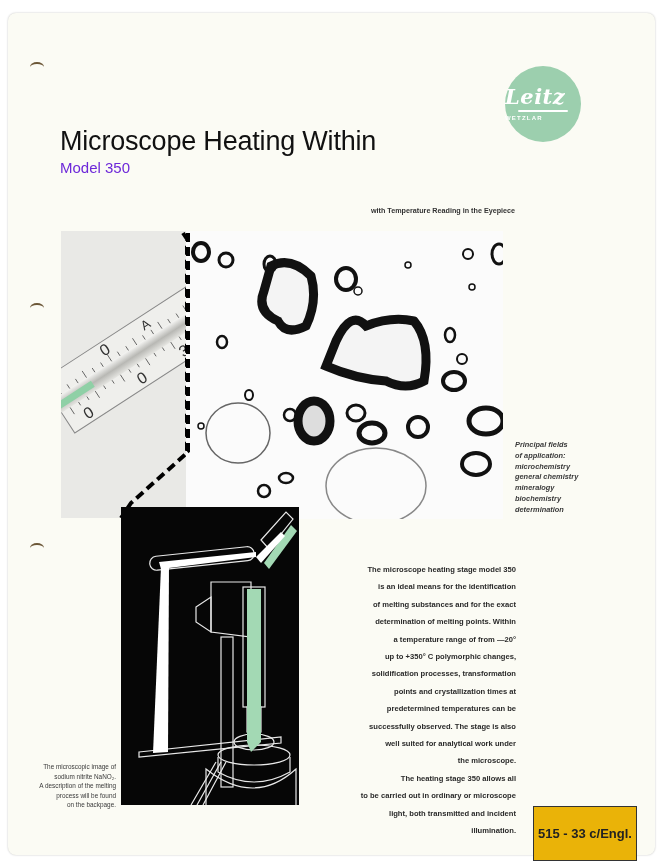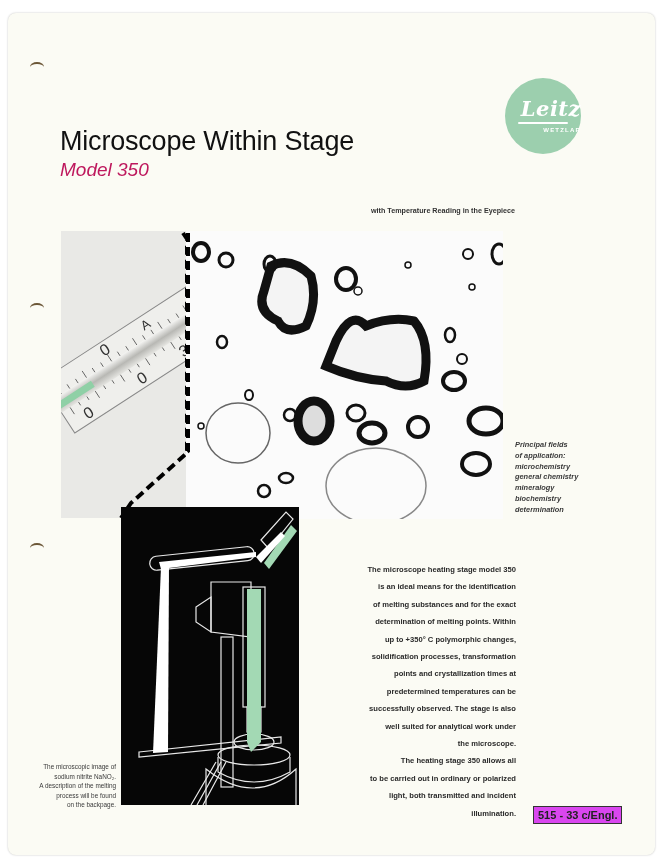--- a/index.html
+++ b/index.html
@@ -1,51 +1,51 @@
 <!DOCTYPE html>
 <html><head>
 <meta charset="utf-8">
 <style>
   html,body{margin:0;padding:0;background:#ffffff;}
   body{width:664px;height:865px;position:relative;overflow:hidden;font-family:"Liberation Sans",sans-serif;}
   .page{position:absolute;left:8px;top:13px;width:647px;height:842px;background:#fbfbf4;border-radius:8px;box-shadow:0 0 2px rgba(0,0,0,0.25);}
   .punch{position:absolute;width:14px;height:8px;border-top:2px solid #6b5636;border-radius:50% 50% 0 0;}
-  .logo{position:absolute;left:505px;top:78px;width:76px;height:76px;border-radius:50%;background:#9ccfae;color:#fff;text-align:right;}
+  .logo{position:absolute;left:505px;top:66px;width:76px;height:76px;border-radius:50%;background:#9ccfae;color:#fff;text-align:left;}
   .logo .script{position:absolute;left:0;right:0;top:18px;font-family:"DejaVu Serif",serif;font-style:italic;font-weight:bold;font-size:21px;letter-spacing:0.5px;}
   .logo .swash{position:absolute;left:13px;right:13px;top:44px;height:2px;background:#fff;border-radius:2px;}
   .logo .city{position:absolute;left:0;right:0;top:49px;font-size:6px;font-weight:bold;letter-spacing:1.2px;}
   .title{position:absolute;left:60px;top:126px;font-size:27px;color:#111;letter-spacing:-0.2px;white-space:nowrap;}
-  .subtitle{position:absolute;left:60px;top:159px;font-size:19px;color:#be185d;font-style:italic;}
+  .subtitle{position:absolute;left:60px;top:159px;font-size:15px;color:#6d28d9;}
   .tagline{position:absolute;left:335px;top:206px;font-size:7.2px;font-weight:bold;color:#333;white-space:nowrap;margin-left:36px;}
   .thermo{position:absolute;left:61px;top:231px;width:128px;height:287px;background:#e9e9e6;overflow:hidden;}
   .micro{position:absolute;left:186px;top:231px;width:317px;height:288px;background:#fbfbfb;overflow:hidden;}
   .diagram{position:absolute;left:121px;top:507px;width:178px;height:298px;background:#060606;overflow:hidden;}
   .side-box{position:absolute;left:515px;top:440px;font-size:7.4px;font-weight:bold;color:#3a3a3a;line-height:10.8px;font-style:italic;}
   .body-text{position:absolute;left:330px;top:561px;width:186px;text-align:right;font-size:7.6px;font-weight:bold;color:#2a2a2a;line-height:17.4px;}
   .caption{position:absolute;left:16px;top:762px;width:100px;text-align:right;font-size:6.4px;color:#3a3a3a;line-height:9.6px;}
-  .code{position:absolute;left:533px;top:806px;border:1px solid #333;padding:2px 4px;font-size:11px;font-weight:bold;color:#222;background:#d946ef;}
+  .code{position:absolute;left:533px;top:806px;border:1px solid #333;padding:19px 4px;font-size:13px;font-weight:bold;color:#222;background:#eab308;}
   .t-line{display:block;white-space:nowrap;}
   svg{display:block;}
 </style>
 </head>
 <body>
 
 <div class="page">
   <div class="punch" style="left:22px;top:49px;"></div>
   <div class="punch" style="left:22px;top:290px;"></div>
   <div class="punch" style="left:22px;top:530px;"></div>
 </div>
 
 <div class="logo">
   <div class="script">Leitz</div>
   <div class="swash"></div>
   <div class="city">WETZLAR</div>
 </div>
 
-<div class="title">Microscope Within Stage</div>
+<div class="title">Microscope Heating Within</div>
 <div class="subtitle">Model 350</div>
 <div class="tagline">with Temperature Reading in the Eyepiece</div>
 
 <div class="thermo">
   <svg width="128" height="287" viewBox="0 0 128 287">
     <defs>
       <linearGradient id="tg" x1="0" y1="0" x2="0" y2="1">
         <stop offset="0" stop-color="#f4f4f2"></stop>
         <stop offset="0.5" stop-color="#b8b8b4"></stop>
         <stop offset="1" stop-color="#e6e6e2"></stop>
@@ -169,29 +169,30 @@
   <span class="t-line">mineralogy</span>
   <span class="t-line">biochemistry</span>
   <span class="t-line">determination</span>
 </div>
 
 <div class="body-text">
   <span class="t-line">The microscope heating stage model 350</span>
   <span class="t-line">is an ideal means for the identification</span>
   <span class="t-line">of melting substances and for the exact</span>
   <span class="t-line">determination of melting points. Within</span>
+  <span class="t-line">a temperature range of from —20°</span>
   <span class="t-line">up to +350° C polymorphic changes,</span>
   <span class="t-line">solidification processes, transformation</span>
   <span class="t-line">points and crystallization times at</span>
   <span class="t-line">predetermined temperatures can be</span>
   <span class="t-line">successfully observed. The stage is also</span>
   <span class="t-line">well suited for analytical work under</span>
   <span class="t-line">the microscope.</span>
   <span class="t-line">The heating stage 350 allows all</span>
-  <span class="t-line">to be carried out in ordinary or polarized</span>
+  <span class="t-line">to be carried out in ordinary or microscope</span>
   <span class="t-line">light, both transmitted and incident</span>
   <span class="t-line">illumination.</span>
 </div>
 
 <div class="caption">
   <span class="t-line">The microscopic image of</span>
   <span class="t-line">sodium nitrite NaNO₂.</span>
   <span class="t-line">A description of the melting</span>
   <span class="t-line">process will be found</span>
   <span class="t-line">on the backpage.</span>

